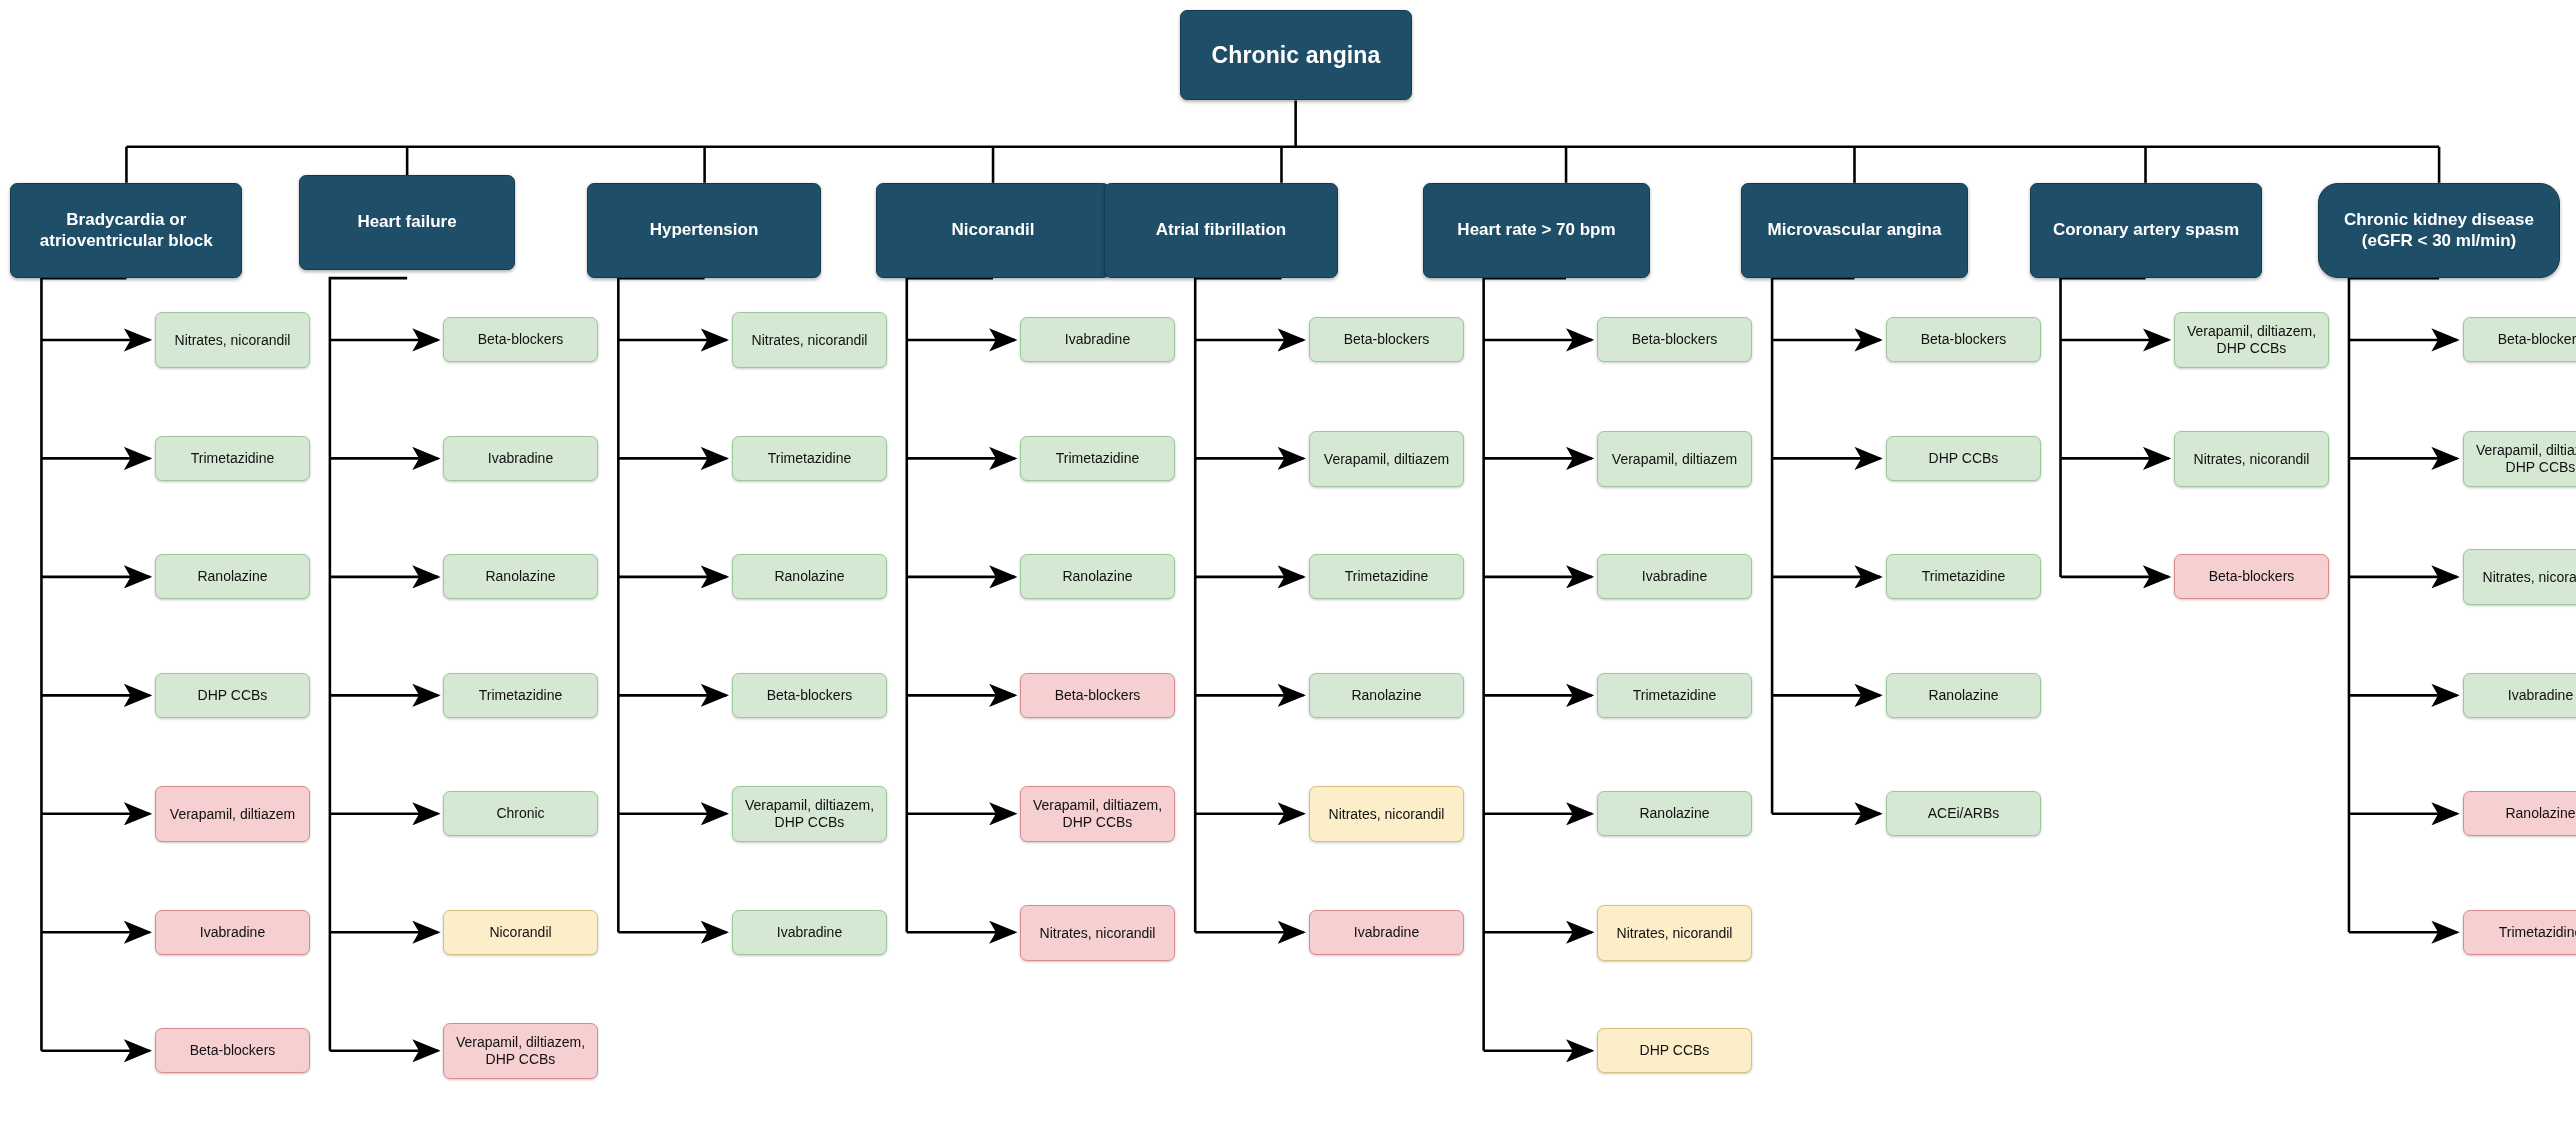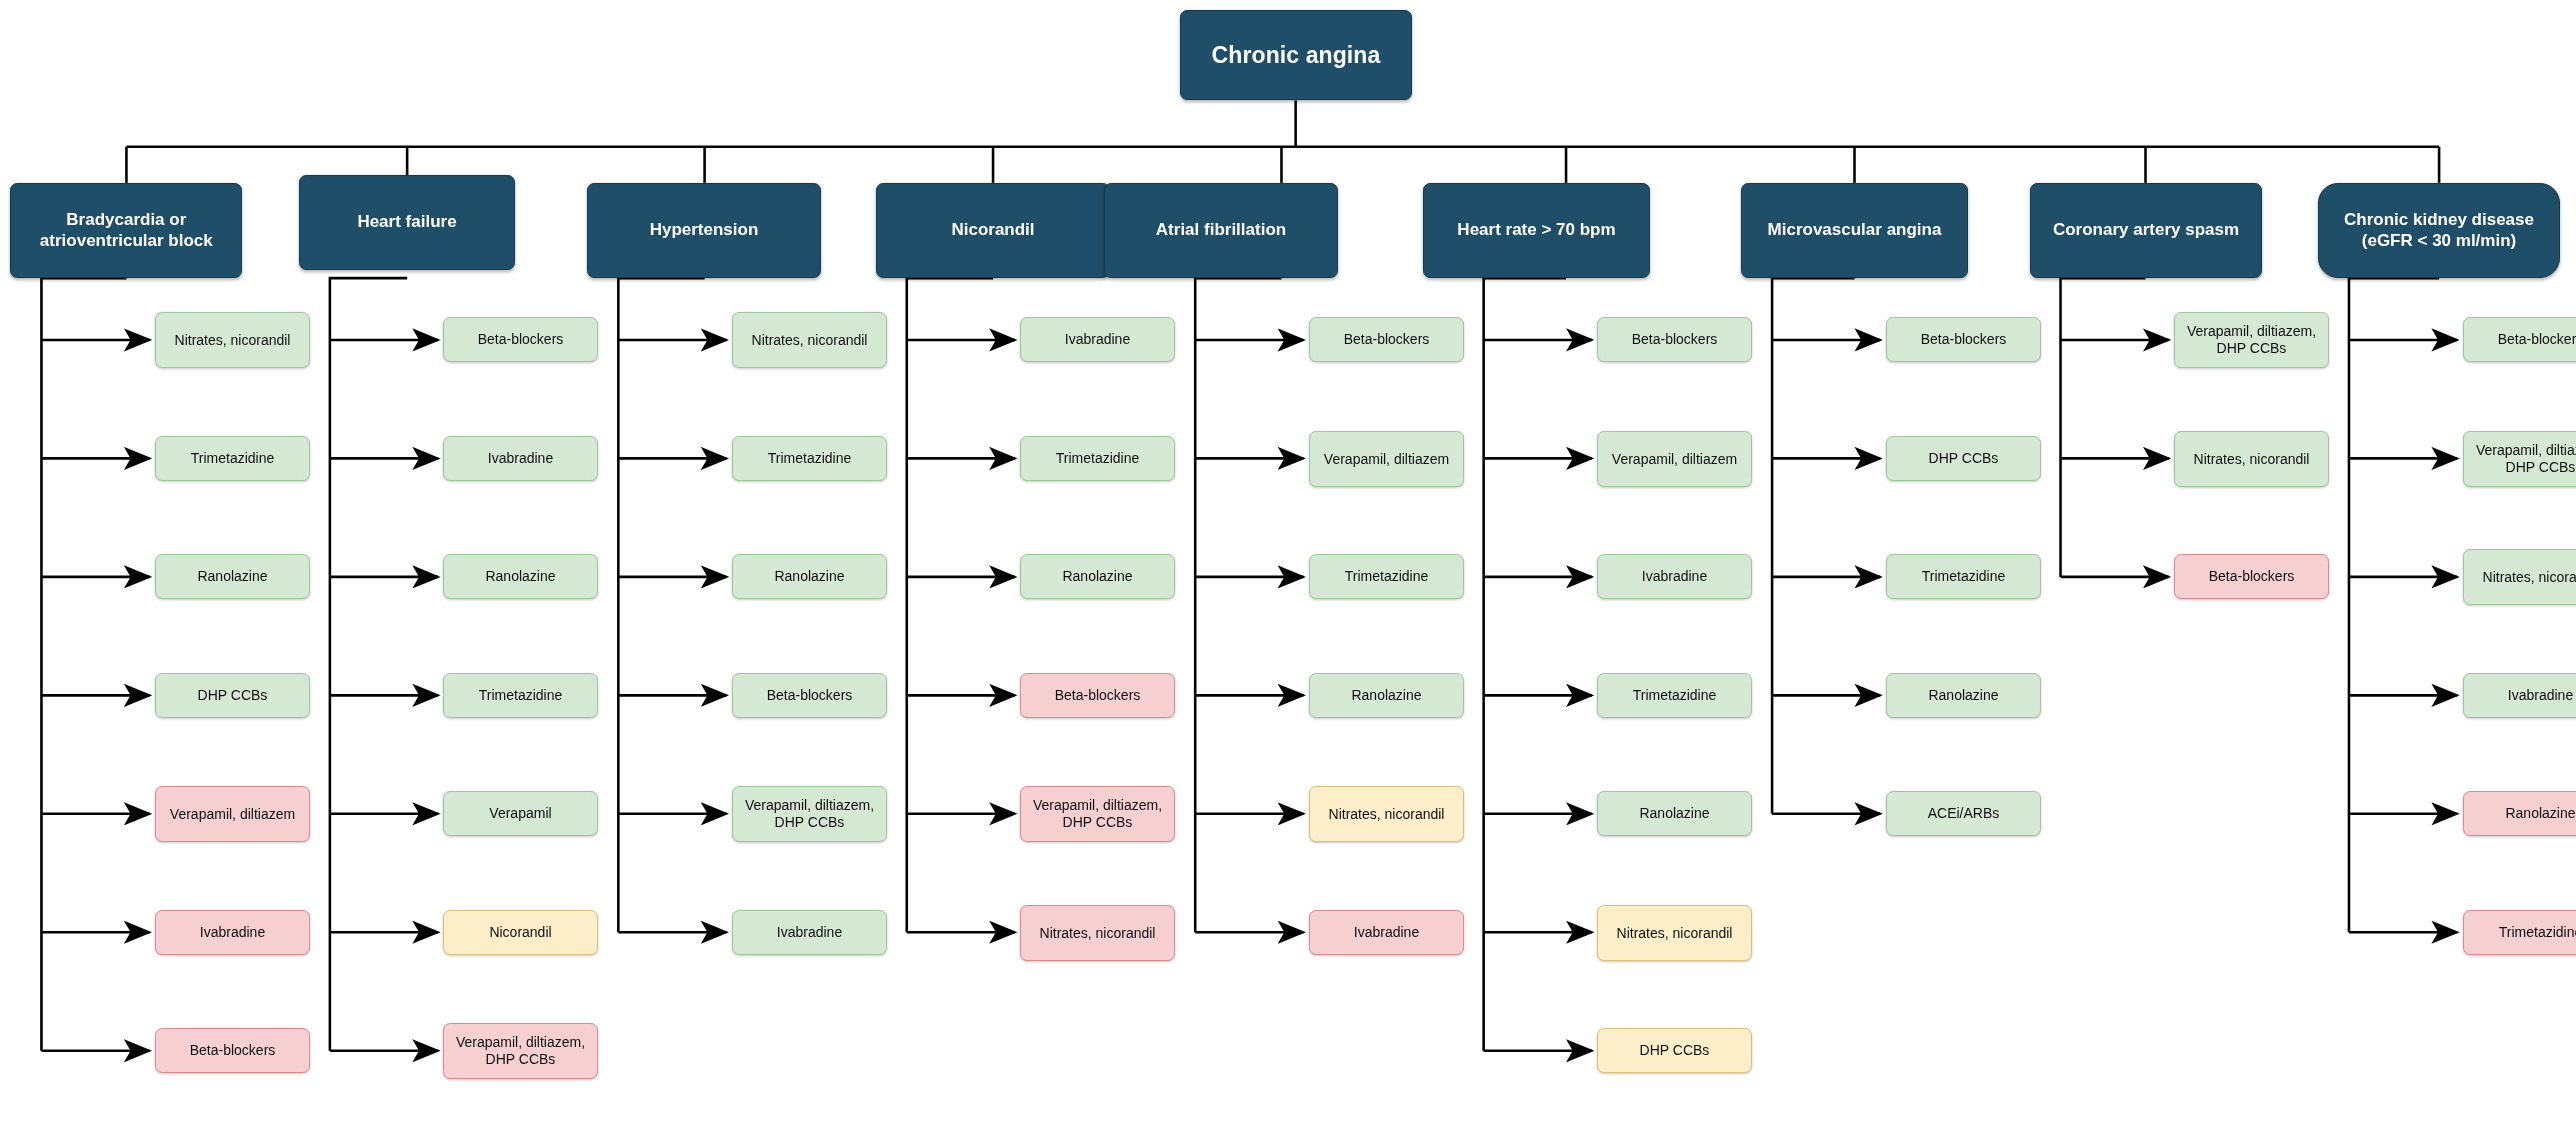--- a/index.html
+++ b/index.html
@@ -156,21 +156,21 @@
       <div class="node leaf green" style="left: 443px; top: 436px; width: 155px; height: 45px;">
         <span>Ivabradine</span>
       </div>
       <div class="node leaf green" style="left: 443px; top: 554px; width: 155px; height: 45px;">
         <span>Ranolazine</span>
       </div>
       <div class="node leaf green" style="left: 443px; top: 673px; width: 155px; height: 45px;">
         <span>Trimetazidine</span>
       </div>
       <div class="node leaf green" style="left: 443px; top: 791px; width: 155px; height: 45px;">
-        <span>Verapamil</span>
+        <span>Chronic</span>
       </div>
       <div class="node leaf yellow" style="left: 443px; top: 910px; width: 155px; height: 45px;">
         <span>Nicorandil</span>
       </div>
       <div class="node leaf red" style="left: 443px; top: 1023px; width: 155px; height: 56px;">
         <span>Verapamil, diltiazem, DHP CCBs</span>
       </div>
       <div class="node cat" style="left: 587px; top: 183px; width: 234px; height: 95px;">
         <span>Hypertension</span>
       </div>

